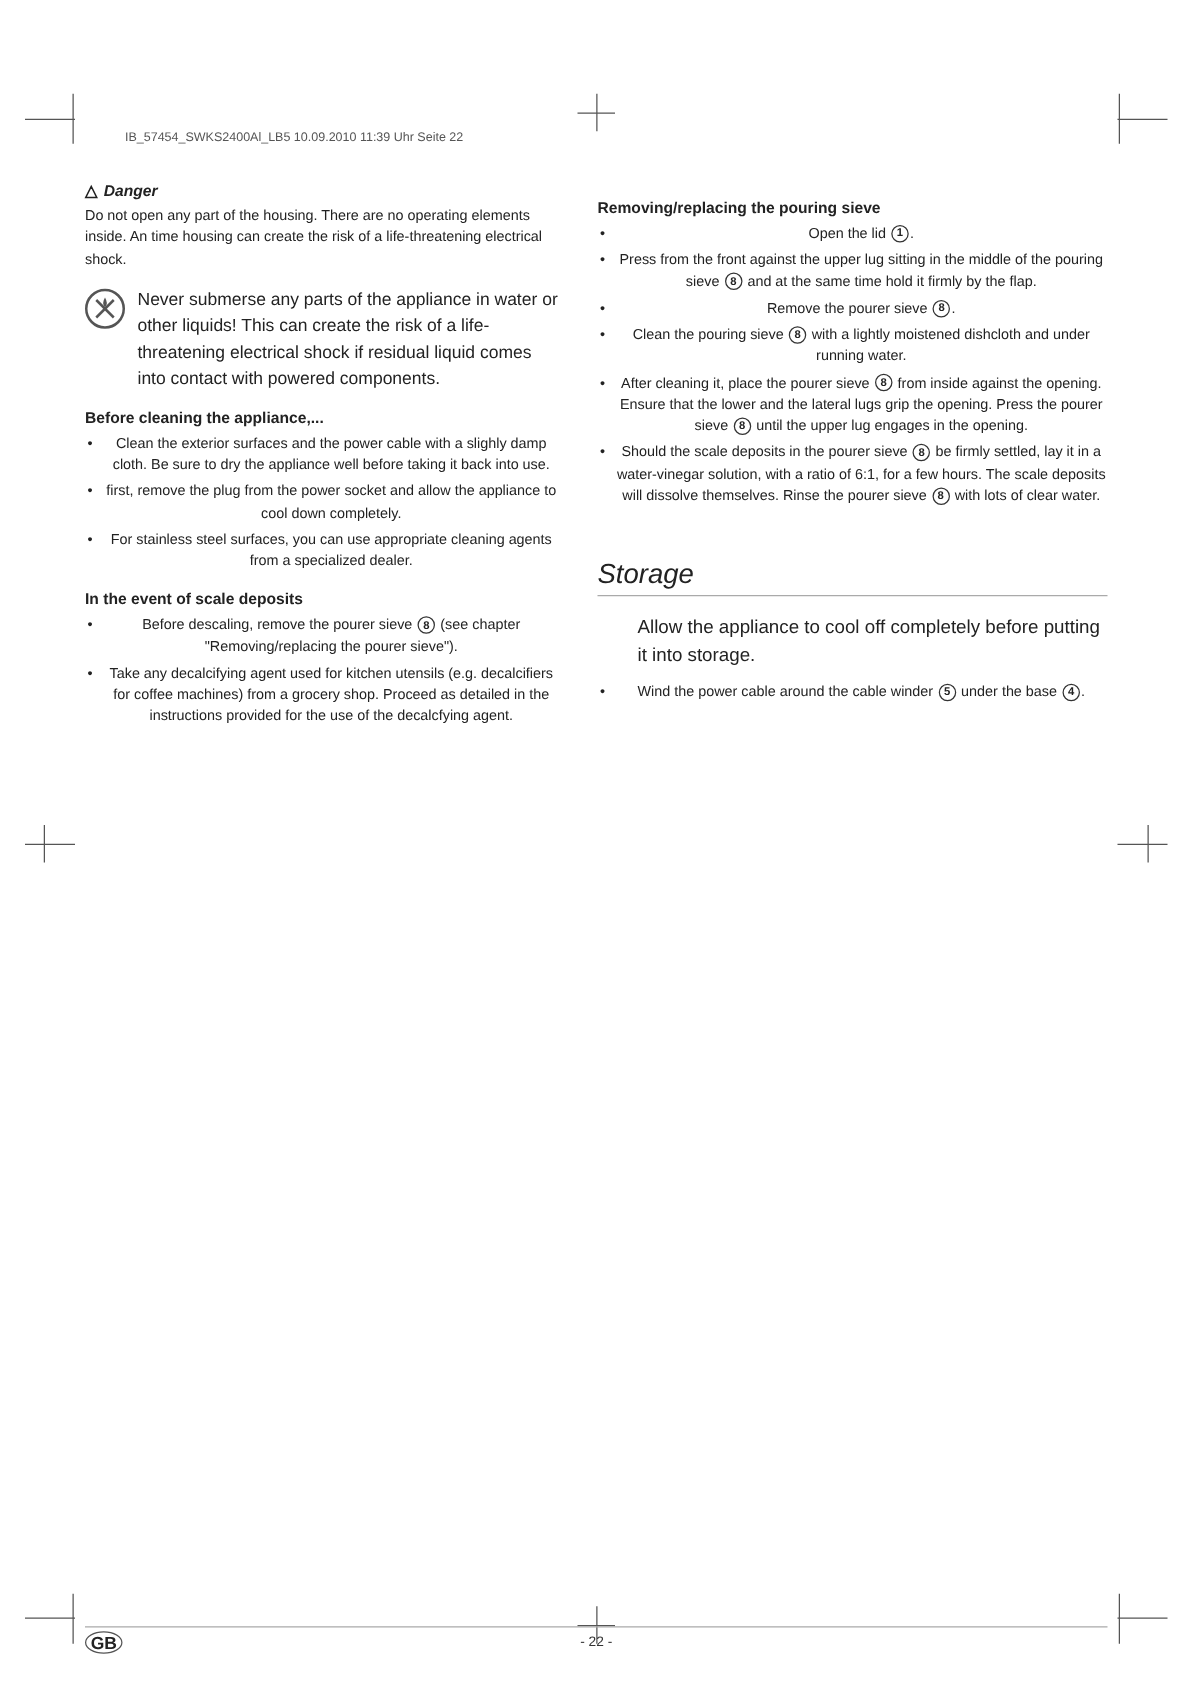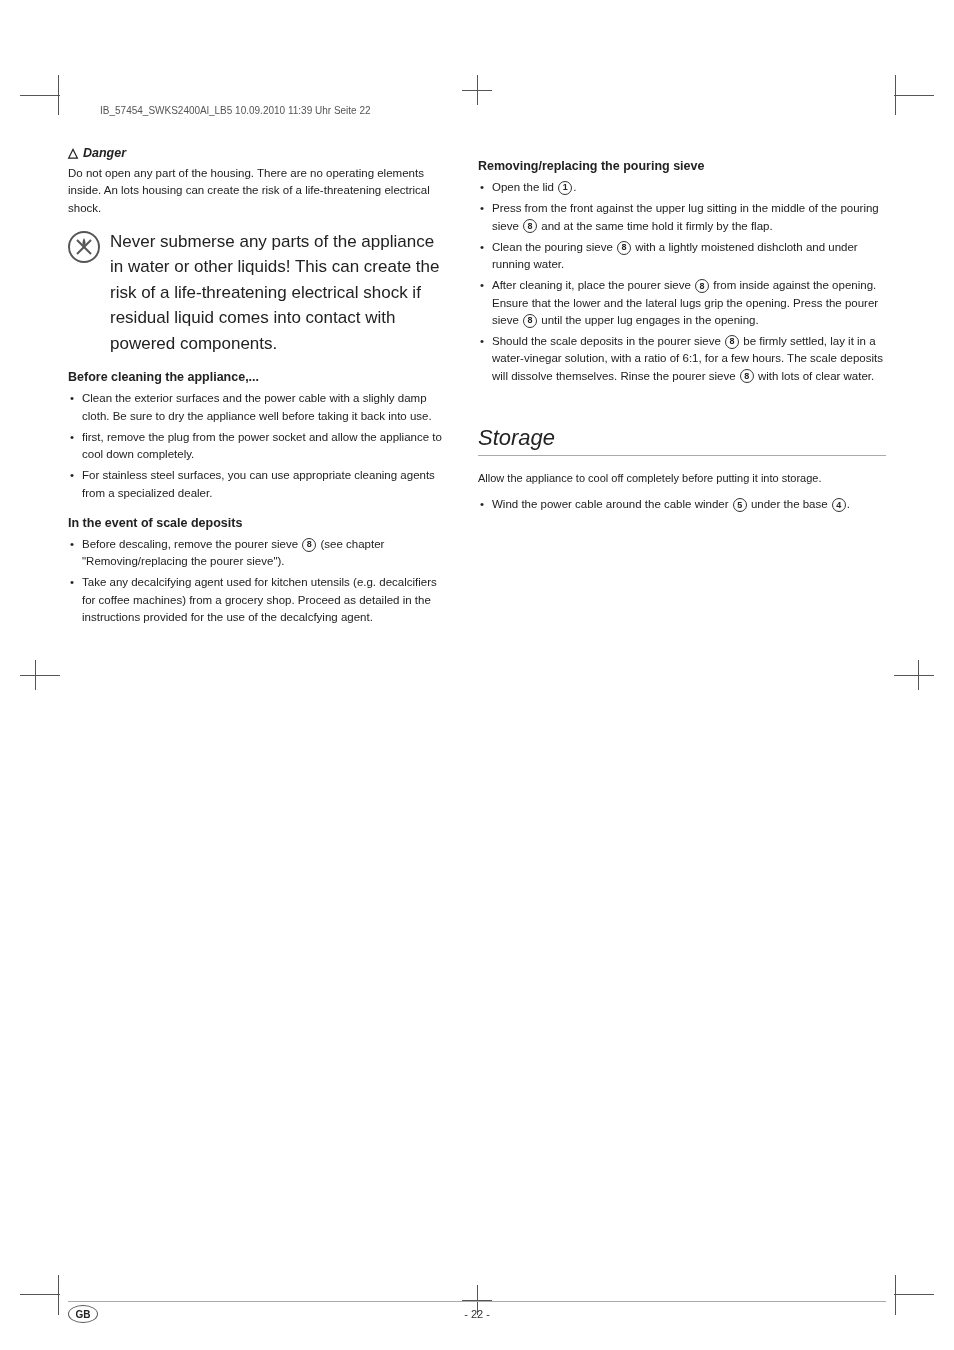--- a/index.html
+++ b/index.html
@@ -124,37 +124,38 @@
       border: 2px solid #555;
       border-radius: 50%;
       display: flex;
       align-items: center;
       justify-content: center;
       font-size: 16px;
       color: #555;
       margin-top: 2px;
     }
     .warning-text {
-      font-size: 17px;
+      font-size: 14px;
       line-height: 1.5;
       flex: 1;
     }
 
     
     ul.content-list {
       list-style: none;
       padding: 0;
       margin: 0 0 10px 0;
     }
     ul.content-list li {
       font-size: 11.5px;
       line-height: 1.5;
       padding-left: 14px;
       position: relative;
       margin-bottom: 4px;
+      text-align: center;
     }
     ul.content-list li::before {
       content: "•";
       position: absolute;
       left: 2px;
     }
 
     
     .badge {
       display: inline-flex;
@@ -186,21 +187,21 @@
     .footer-gb {
       position: absolute;
       left: 0;
       display: flex;
       align-items: center;
       justify-content: center;
       width: 30px;
       height: 18px;
       border: 1.5px solid #555;
       border-radius: 50%;
-      font-size: 10px;
+      font-size: 14px;
       font-weight: bold;
     }
     .footer-page {
       font-size: 11px;
       color: #333;
     }
   </style>
 </head>
 <body>
 
@@ -227,21 +228,21 @@
 
 <div class="content">
 
   <div class="left-column">
 
     <div class="danger-box">
       <div class="danger-title">
         <span class="danger-triangle">△</span>
         <em>Danger</em>
       </div>
-      <p class="danger-text">Do not open any part of the housing. There are no operating elements inside. An lots housing can create the risk of a life-threatening electrical shock.</p>
+      <p class="danger-text">Do not open any part of the housing. There are no operating elements inside. An time housing can create the risk of a life-threatening electrical shock.</p>
     </div>
 
     <div class="warning-block">
       <div class="warning-icon">
         <svg width="22" height="22" viewBox="0 0 22 22">
           <line x1="4" y1="4" x2="18" y2="18" stroke="#555" stroke-width="2"></line>
           <line x1="18" y1="4" x2="4" y2="18" stroke="#555" stroke-width="2"></line>
           <path d="M11 2 Q14 7 11 10 Q8 7 11 2Z" fill="#555"></path>
         </svg>
       </div>
@@ -261,27 +262,28 @@
       <li>Take any decalcifying agent used for kitchen utensils (e.g. decalcifiers for coffee machines) from a grocery shop. Proceed as detailed in the instructions provided for the use of the decalcfying agent.</li>
     </ul>
   </div>
 
   <div class="right-column">
 
     <div class="subsection-title">Removing/replacing the pouring sieve</div>
     <ul class="content-list">
       <li>Open the lid <span class="badge">1</span>.</li>
       <li>Press from the front against the upper lug sitting in the middle of the pouring sieve <span class="badge">8</span> and at the same time hold it firmly by the flap.</li>
+      <li>Remove the pourer sieve <span class="badge">8</span>.</li>
       <li>Clean the pouring sieve <span class="badge">8</span> with a lightly moistened dishcloth and under running water.</li>
       <li>After cleaning it, place the pourer sieve <span class="badge">8</span> from inside against the opening. Ensure that the lower and the lateral lugs grip the opening. Press the pourer sieve <span class="badge">8</span> until the upper lug engages in the opening.</li>
       <li>Should the scale deposits in the pourer sieve <span class="badge">8</span> be firmly settled, lay it in a water-vinegar solution, with a ratio of 6:1, for a few hours. The scale deposits will dissolve themselves. Rinse the pourer sieve <span class="badge">8</span> with lots of clear water.</li>
     </ul>
 
     <h2 class="section-title" style="margin-top: 40px;">Storage</h2>
-    <p style="font-size:11px; line-height:1.5; margin-bottom:10px;">Allow the appliance to cool off completely before putting it into storage.</p>
+    <p style="font-size:15px; line-height:1.5; margin-bottom:10px;margin-left:32px;">Allow the appliance to cool off completely before putting it into storage.</p>
     <ul class="content-list">
       <li>Wind the power cable around the cable winder <span class="badge">5</span> under the base <span class="badge">4</span>.</li>
     </ul>
 
   </div>
 </div>
 
 <div class="footer">
   <span class="footer-gb">GB</span>
   <span class="footer-page">- 22 -</span>

